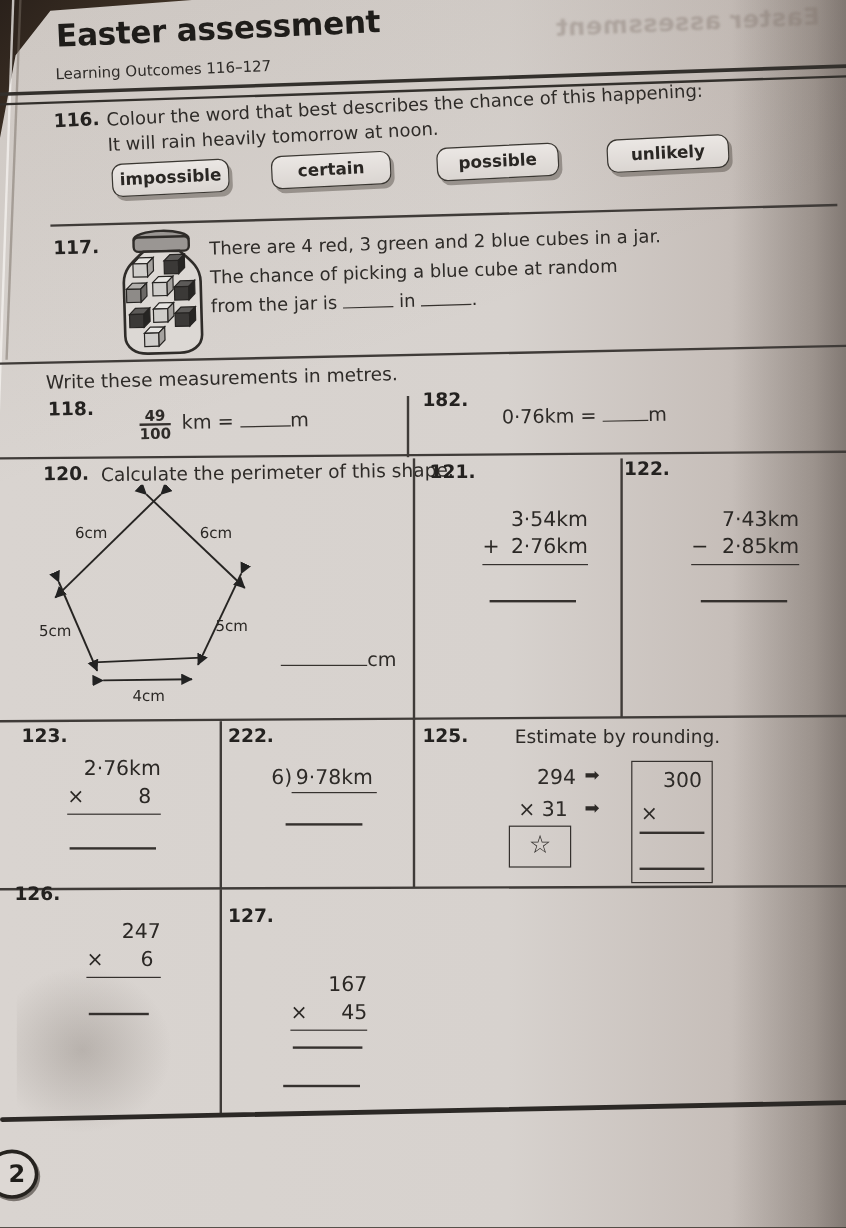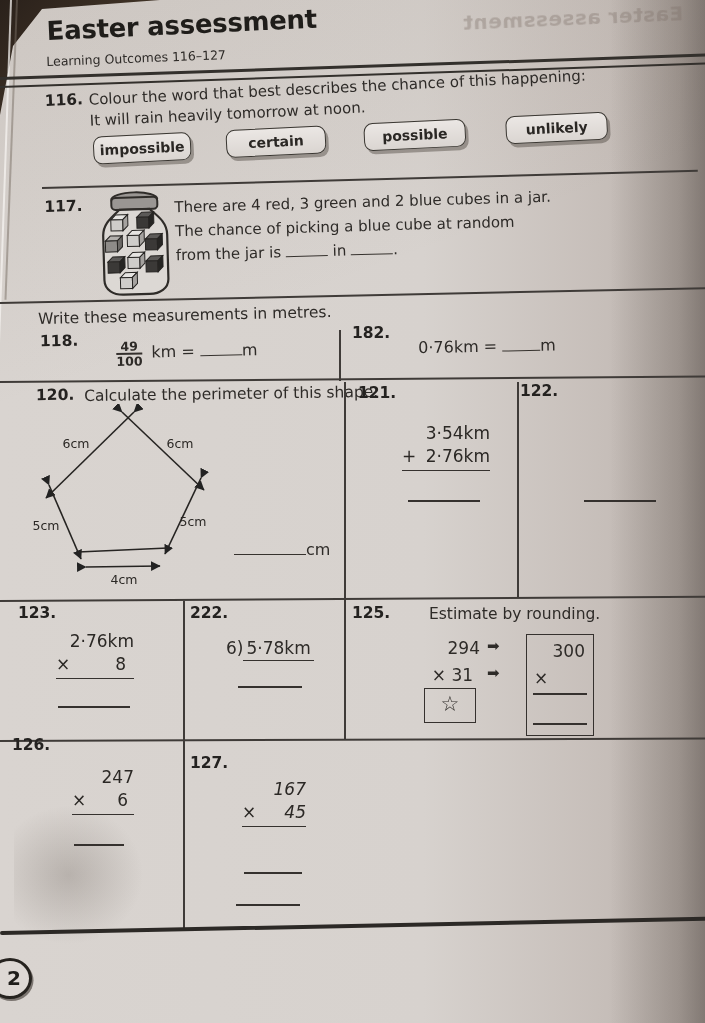--- a/index.html
+++ b/index.html
@@ -178,37 +178,44 @@
   <div class="colcalc" style="left:402px;top:422px;width:88px;">
     <div class="r1">3·54km</div>
     <div class="r2">
         <span>+</span>
         <span>2·76km</span>
       </div>
   </div>
   <div class="ansline" style="left:408px;top:500px;width:72px;"></div>
 
   <span class="abs qnum" style="left:520px;top:382px;">122.</span>
+  <div class="colcalc" style="left:576px;top:422px;width:90px;">
+    <div class="r1">7·43km</div>
+    <div class="r2">
+        <span>−</span>
+        <span>2·85km</span>
+      </div>
+  </div>
   <div class="ansline" style="left:584px;top:500px;width:72px;"></div>
   <div class="hline" style="left:0;top:600px;width:708px;transform:rotate(-0.35deg);"></div>
 
   <span class="abs qnum" style="left:18px;top:604px;">123.</span>
   <div class="colcalc" style="left:56px;top:630px;width:78px;">
     <div class="r1">2·76km</div>
     <div class="r2">
         <span>×</span>
         <span style="margin-right:8px;">8</span>
       </div>
   </div>
   <div class="ansline" style="left:58px;top:706px;width:72px;"></div>
   <div class="vline" style="left:183px;top:601px;height:139px;"></div>
 
   <span class="abs qnum" style="left:190px;top:604px;">222.</span>
   <div class="abs" style="left:226px;top:638px;font-size:17px;">
-    <span>6)</span><span style="border-bottom:1.8px solid #35312e;padding:0 3px 2px 3px;">5·78km</span>
+    <span>6)</span><span style="border-bottom:1.8px solid #35312e;padding:0 3px 2px 3px;">9·78km</span>
   </div>
   <div class="ansline" style="left:238px;top:686px;width:64px;"></div>
   <div class="vline" style="left:344px;top:599px;height:141px;"></div>
 
   <span class="abs qnum" style="left:352px;top:604px;">125.</span>
   <span class="abs txt" style="left:400px;top:605px;font-size:15.5px;margin-left:29px;">Estimate by rounding.</span>
   <div class="abs" style="left:428px;top:638px;width:52px;text-align:right;font-size:17px;">294</div>
   <span class="abs" style="left:487px;top:637px;font-size:15px;">➡</span>
   <div class="abs" style="left:425px;top:665px;width:55px;text-align:center;font-size:17px;">× 31</div>
   <span class="abs" style="left:487px;top:664px;font-size:15px;">➡</span>
@@ -228,21 +235,21 @@
     <div class="r1">247</div>
     <div class="r2">
         <span>×</span>
         <span style="margin-right:6px;">6</span>
       </div>
   </div>
   <div class="ansline" style="left:74px;top:844px;width:50px;"></div>
   <div class="vline" style="left:183px;top:741px;height:187px;"></div>
 
   <span class="abs qnum" style="left:190px;top:754px;">127.</span>
-  <div class="colcalc" style="left:242px;top:778px;width:64px;font-style:italic;">
+  <div class="colcalc" style="left:242px;top:810px;width:64px;">
     <div class="r1">167</div>
     <div class="r2">
         <span>×</span>
         <span>45</span>
       </div>
   </div>
   <div class="ansline" style="left:244px;top:872px;width:58px;"></div>
   <div class="ansline" style="left:236px;top:904px;width:64px;"></div>
 
   <div class="hline" style="left:0;top:931px;width:712px;height:3.8px;background:#2c2926;border-radius:2px;transform:rotate(-1.15deg);"></div>

